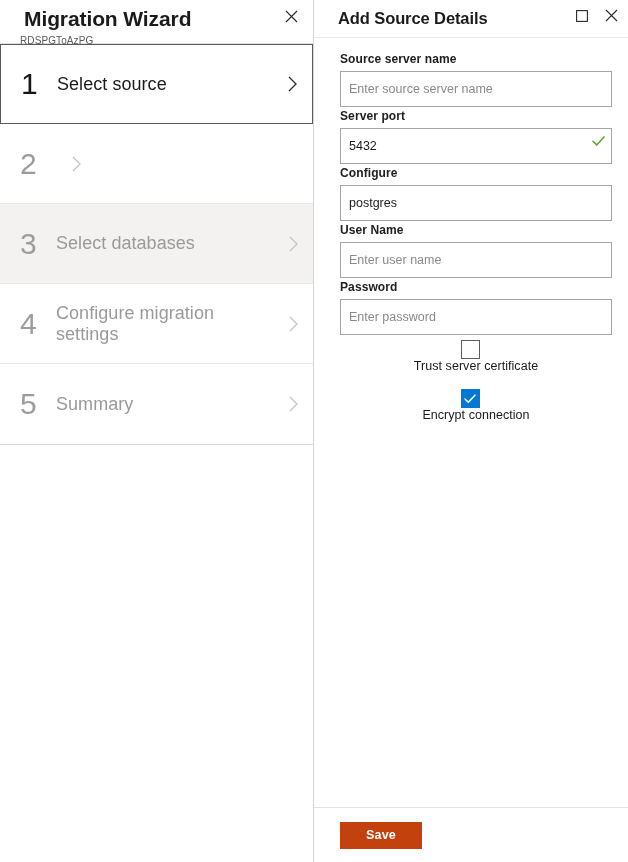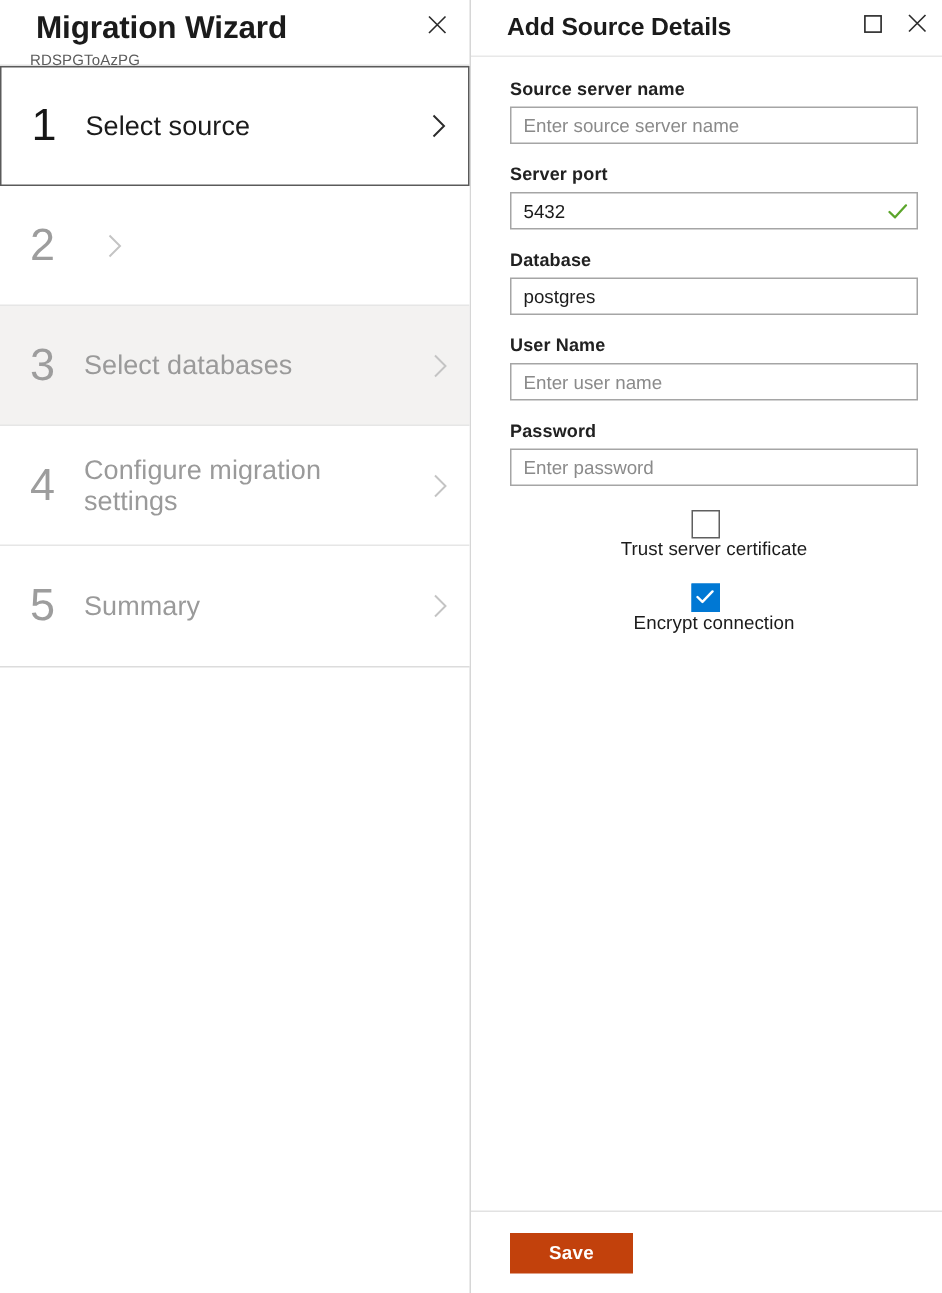--- a/index.html
+++ b/index.html
@@ -148,21 +148,21 @@
     color: #212121;
     margin-bottom: 5px;
     letter-spacing: 0.1px;
   }
   .input-wrap {
     position: relative;
     height: 25px;
   }
   .text-input {
     width: 100%;
-    height: 25px;
+    height: 36px;
     border: 1px solid #a5a5a5;
     background: #ffffff;
     font-family: "Liberation Sans", sans-serif;
     font-size: 12.5px;
     color: #1b1b1b;
     padding: 0 22px 0 8px;
     outline: none;
     border-radius: 0;
   }
   .text-input::placeholder { color: #8a8a8a; }
@@ -335,21 +335,21 @@
           <input class="text-input" type="text" placeholder="" value="5432" style="">
           <span class="valid-check">
             <svg width="13" height="11" viewBox="0 0 13 11" aria-hidden="true">
               <path d="M1 5.8 L4.7 9.4 L12 1.4" stroke="currentColor" stroke-width="1.5" fill="none" stroke-linecap="round" stroke-linejoin="round"></path>
             </svg>
           </span>
         </div>
       </div>
 
       <div class="field">
-        <div class="field-label">Database</div>
+        <div class="field-label">Configure</div>
         <div class="input-wrap">
           <input class="text-input" type="text" placeholder="" value="postgres" style="">
         </div>
       </div>
 
       <div class="field">
         <div class="field-label">User Name</div>
         <div class="input-wrap">
           <input class="text-input" type="text" placeholder="Enter user name" style="">
         </div>

